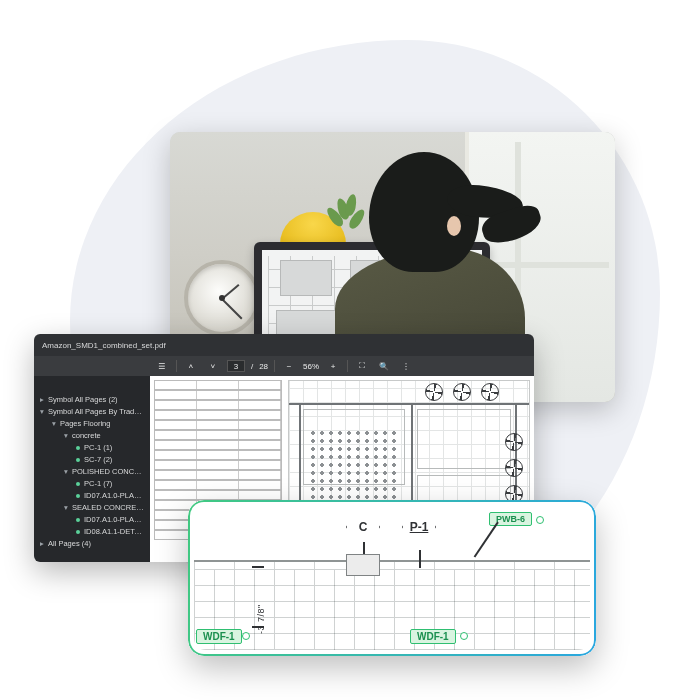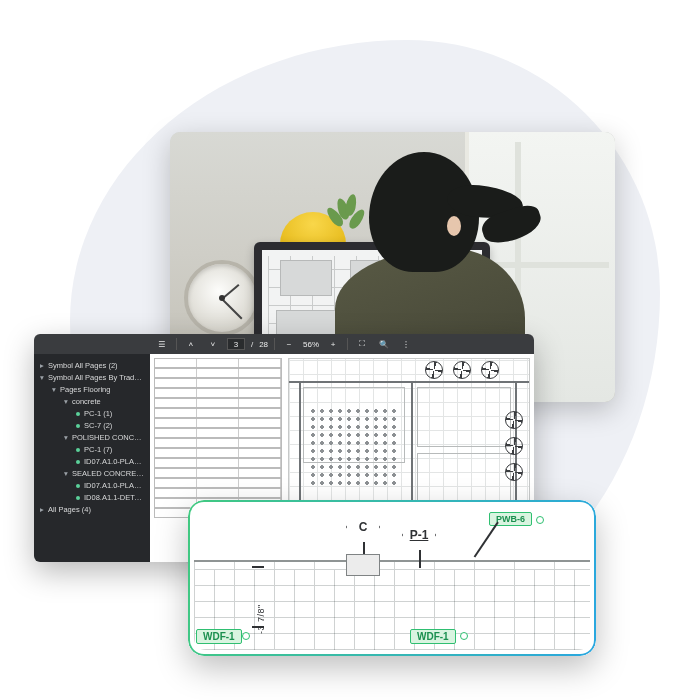--- a/index.html
+++ b/index.html
@@ -162,21 +162,21 @@
     display:inline-flex; align-items:center; justify-content:center;
     width:16px; height:14px; border-radius:2px; color:#e9eaea;
   }
   .pdf-toolbar .pagebox{
     width:18px; height:12px; background:#2a2c2e; border:1px solid #555;
     display:inline-flex; align-items:center; justify-content:center;
   }
   .pdf-body{ flex:1; display:flex; min-height:0; }
   .outline{
     width:116px; background:#26282b; color:#d7d8d9;
-    font-size:7.5px; line-height:1.6; padding:6px 6px 6px 4px;
+    font-size:7.5px; line-height:1.6; padding:18px 6px 6px 4px;
     overflow:hidden;
   }
   .outline .node{ white-space:nowrap; overflow:hidden; text-overflow:ellipsis; }
   .outline .caret{ display:inline-block; width:8px; color:#9aa0a6; }
   .outline .dot{ display:inline-block; width:4px; height:4px; border-radius:50%; background:#5bd19a; margin-right:4px; vertical-align:middle;}
   .outline .lvl1{ padding-left:2px; }
   .outline .lvl2{ padding-left:14px; }
   .outline .lvl3{ padding-left:26px; }
   .outline .lvl4{ padding-left:38px; }
 
@@ -331,20 +331,24 @@
     <div class="person">
       <div class="back"></div>
       <div class="hair"></div>
       <div class="pony"></div>
       <div class="ear"></div>
     </div>
   </div>
 </div>
 
 <div class="pdf-card">
+  <div class="pdf-titlebar">
+    <span class="title">Amazon_SMD1_combined_set.pdf</span>
+    <span class="spacer"></span>
+  </div>
   <div class="pdf-toolbar">
     <span class="btn">☰</span>
     <span class="sep"></span>
     <span class="btn">˄</span>
     <span class="btn">˅</span>
     <span class="pagebox">3</span>
     <span>/</span>
     <span>28</span>
     <span class="sep"></span>
     <span class="btn">−</span>
@@ -481,21 +485,21 @@
     <div class="bricks"></div>
 
     <div class="tag pwb" style="right:58px; top:6px;">
       <span>PWB-6</span>
     </div>
     <div class="gdot" style="right:46px; top:10px;"></div>
 
     <div class="hex" style="left:152px; top:6px;">
       <span>C</span>
     </div>
-    <div class="hex" style="left:208px; top:14px;text-decoration:underline;">
+    <div class="hex" style="left:208px; top:6px;text-decoration:underline;">
       <span>P-1</span>
     </div>
     <div class="leader" style="left:169px; top:36px; height:22px;"></div>
     <div class="leader" style="left:225px; top:44px; height:18px;"></div>
     <div class="leader" style="right:92px; top:16px; height:42px; transform:rotate(34deg); transform-origin:top;"></div>
 
     <div class="columnbox" style="left:152px; top:48px;"></div>
 
     <div class="tick" style="left:58px; top:60px;"></div>
     <div class="tick" style="left:58px; top:120px;"></div>

